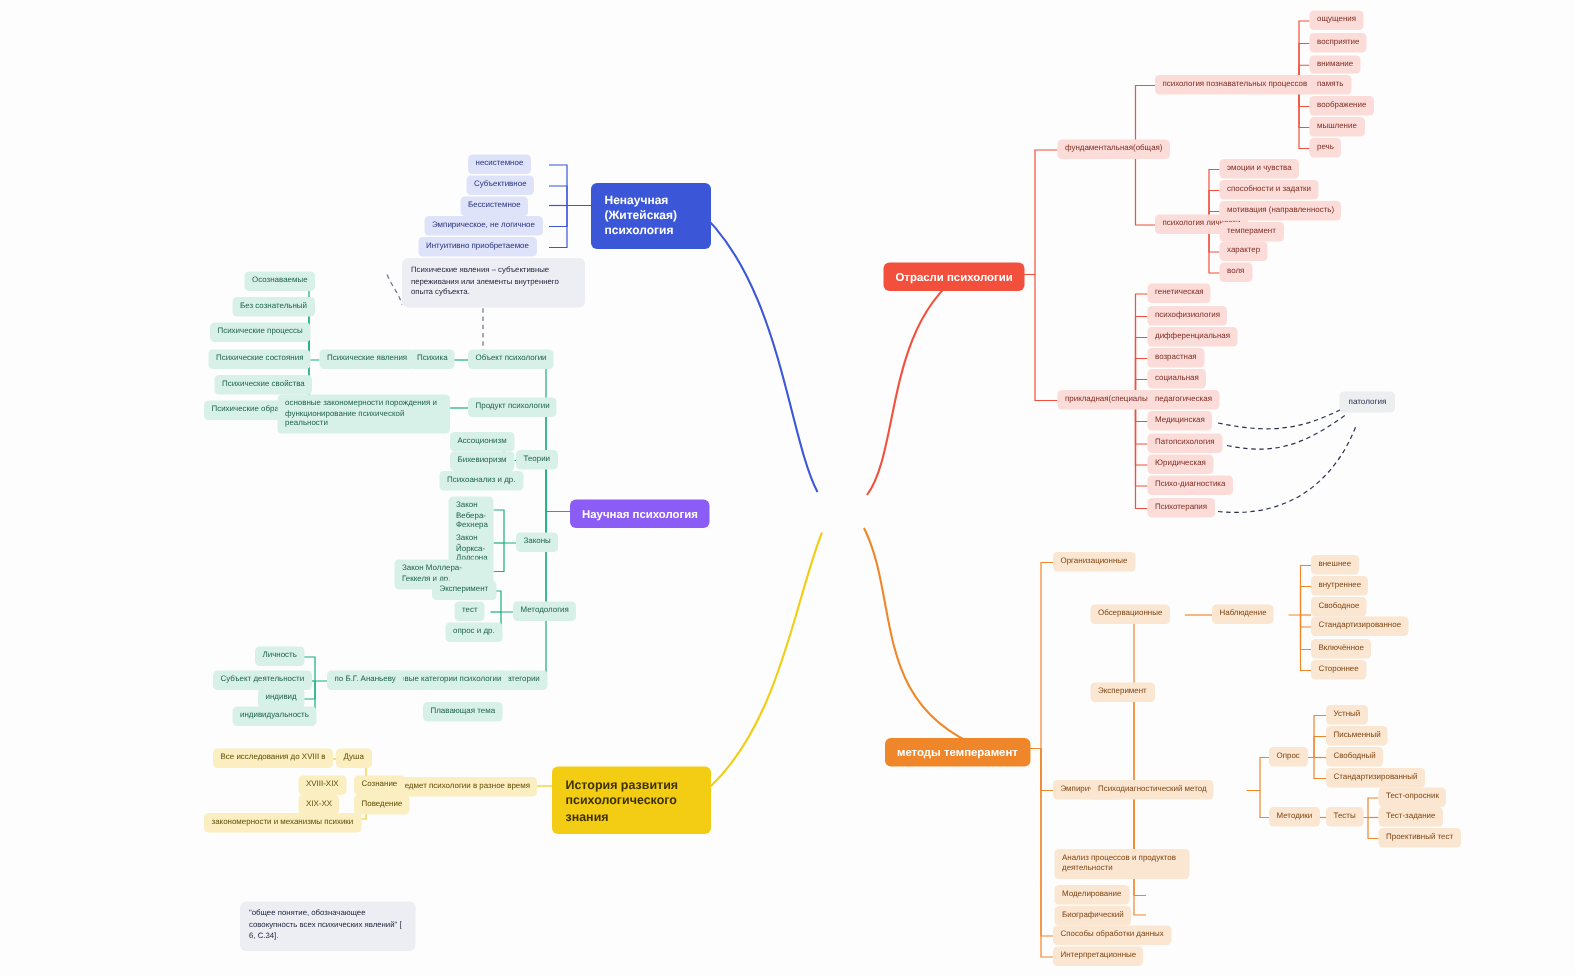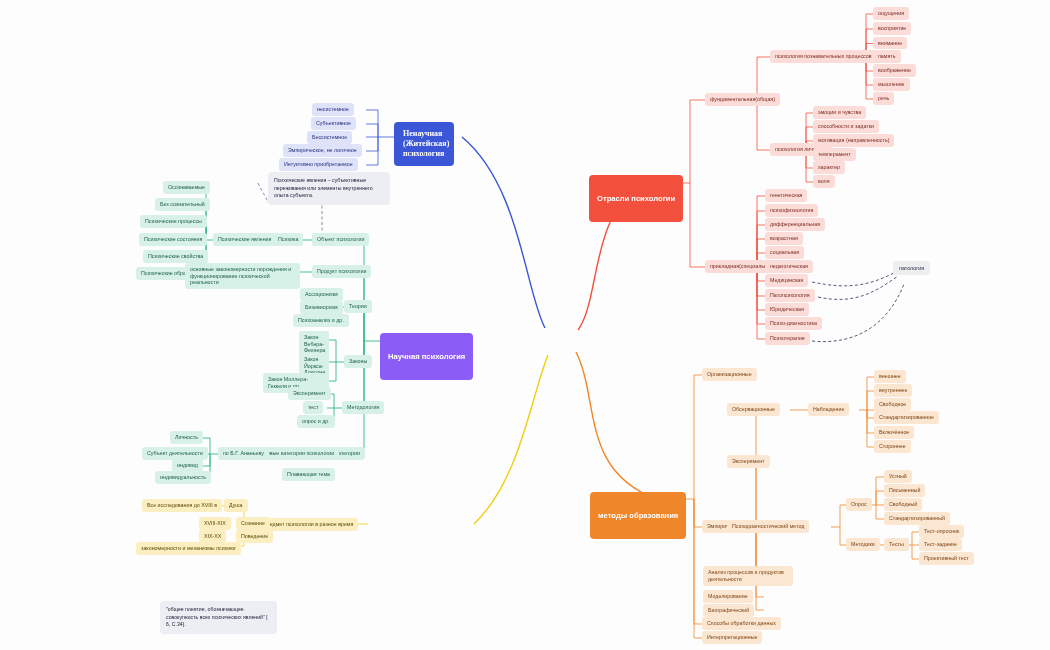--- a/index.html
+++ b/index.html
@@ -6,21 +6,21 @@
   body{width:1050px;height:650px;position:relative;overflow:hidden;
        font-family:"Liberation Sans","DejaVu Sans",sans-serif;}
   #canvas{position:absolute;left:0;top:0;width:1050px;height:650px;}
   svg.links{position:absolute;left:0;top:0;width:1050px;height:650px;pointer-events:none;}
   .node{position:absolute;box-sizing:border-box;white-space:pre-line;
         border-radius:4px;line-height:1.25;}
   
   .central{background:#10102e;color:#fff;font-size:13.5px;font-weight:600;
            padding:9px 16px;border-radius:5px;letter-spacing:.3px;}
   
-  .main-chip{color:#fff;font-size:7.6px;font-weight:700;padding:19px 8px;border-radius:4px;}
+  .main-chip{color:#fff;font-size:7.6px;font-weight:700;padding:5px 8px;border-radius:4px;}
   .chip-red{background:#f2503c;}
   .chip-blue{background:#3b57d8;font-size:8px;padding:7px 9px;}
   .chip-green{background:#8b5cf6;}
   .chip-orange{background:#f0862a;}
   .chip-yellow{background:#f2cd14;color:#3d3000;font-size:8.3px;padding:7px 9px;}
   
   .leaf{font-size:5.3px;padding:3.2px 5px;border-radius:3px;}
   .l-red{background:#fbdcd8;color:#7c2b20;}
   .l-blue{background:#dfe3fa;color:#24307a;}
   .l-green{background:#d8f1e8;color:#1b5e49;}
@@ -198,21 +198,21 @@
 <div class="node leaf l-red" style="left:765px;top:246px;">социальная</div>
 <div class="node leaf l-red" style="left:765px;top:260px;">педагогическая</div>
 <div class="node leaf l-red" style="left:765px;top:274px;">Медицинская</div>
 <div class="node leaf l-red" style="left:765px;top:289px;">Патопсихология</div>
 <div class="node leaf l-red" style="left:765px;top:303px;">Юридическая</div>
 <div class="node leaf l-red" style="left:765px;top:317px;">Психо-диагностика</div>
 <div class="node leaf l-red" style="left:765px;top:332px;">Психотерапия</div>
 
 <div class="node gray" style="left:893px;top:261px;">патология</div>
 
-<div class="node main-chip chip-blue" style="left:394px;top:122px;width:60px;font-family:Liberation Serif, serif;">Ненаучная (Житейская) психология</div>
+<div class="node main-chip chip-blue" style="left:394px;top:122px;width:80px;">Ненаучная (Житейская) психология</div>
 
 <div class="node leaf l-blue" style="left:312px;top:103px;">несистемное</div>
 <div class="node leaf l-blue" style="left:311px;top:117px;">Субъективное</div>
 <div class="node leaf l-blue" style="left:307px;top:131px;">Бессистемное</div>
 <div class="node leaf l-blue" style="left:283px;top:144px;">Эмпирическое, не логичное</div>
 <div class="node leaf l-blue" style="left:279px;top:158px;">Интуитивно приобретаемое</div>
 
 <div class="node note" style="left:268px;top:172px;width:122px;">Психические явления – субъективные переживания или элементы внутреннего опыта субъекта.</div>
 
 <div class="node main-chip chip-green" style="left:380px;top:333px;">Научная психология</div>
@@ -248,32 +248,33 @@
 
 <div class="node leaf l-green" style="left:330px;top:447px;">Категории</div>
 <div class="node leaf l-green" style="left:253px;top:447px;">Базовые категории психологии</div>
 <div class="node leaf l-green" style="left:218px;top:447px;">по Б.Г. Ананьеву</div>
 <div class="node leaf l-green" style="left:170px;top:431px;">Личность</div>
 <div class="node leaf l-green" style="left:142px;top:447px;">Субъект деятельности</div>
 <div class="node leaf l-green" style="left:172px;top:459px;">индивид</div>
 <div class="node leaf l-green" style="left:155px;top:471px;">индивидуальность</div>
 <div class="node leaf l-green" style="left:282px;top:468px;">Плавающая тема</div>
 
+<div class="node main-chip chip-yellow" style="left:368px;top:511px;width:106px;">История развития психологического знания</div>
 
 <div class="node leaf l-yellow" style="left:258px;top:518px;">Предмет психологии в  разное время</div>
 
 <div class="node leaf l-yellow" style="left:142px;top:499px;">Все исследования до XVIII в</div>
 <div class="node leaf l-yellow" style="left:224px;top:499px;">Душа</div>
 <div class="node leaf l-yellow" style="left:199px;top:517px;">XVIII-XIX</div>
 <div class="node leaf l-yellow" style="left:236px;top:517px;">Сознание</div>
 <div class="node leaf l-yellow" style="left:199px;top:530px;">XIX-XX</div>
 <div class="node leaf l-yellow" style="left:236px;top:530px;">Поведение</div>
 <div class="node leaf l-yellow" style="left:136px;top:542px;">закономерности и механизмы психики</div>
 
-<div class="node main-chip chip-orange" style="left:590px;top:492px;">методы образования</div>
+<div class="node main-chip chip-orange" style="left:590px;top:492px;">методы темперамент</div>
 
 <div class="node leaf l-orange" style="left:702px;top:368px;">Организационные</div>
 <div class="node leaf l-orange" style="left:702px;top:520px;">Эмпирические</div>
 <div class="node leaf l-orange" style="left:702px;top:617px;">Способы обработки данных</div>
 <div class="node leaf l-orange" style="left:702px;top:631px;">Интерпретационные</div>
 
 <div class="node leaf l-orange" style="left:727px;top:403px;">Обсервационные</div>
 <div class="node leaf l-orange" style="left:727px;top:455px;">Эксперимент</div>
 <div class="node leaf l-orange" style="left:727px;top:520px;">Психодиагностический метод</div>
 <div class="node leaf l-orange" style="left:703px;top:566px;width:90px;">Анализ процессов и продуктов деятельности</div>

